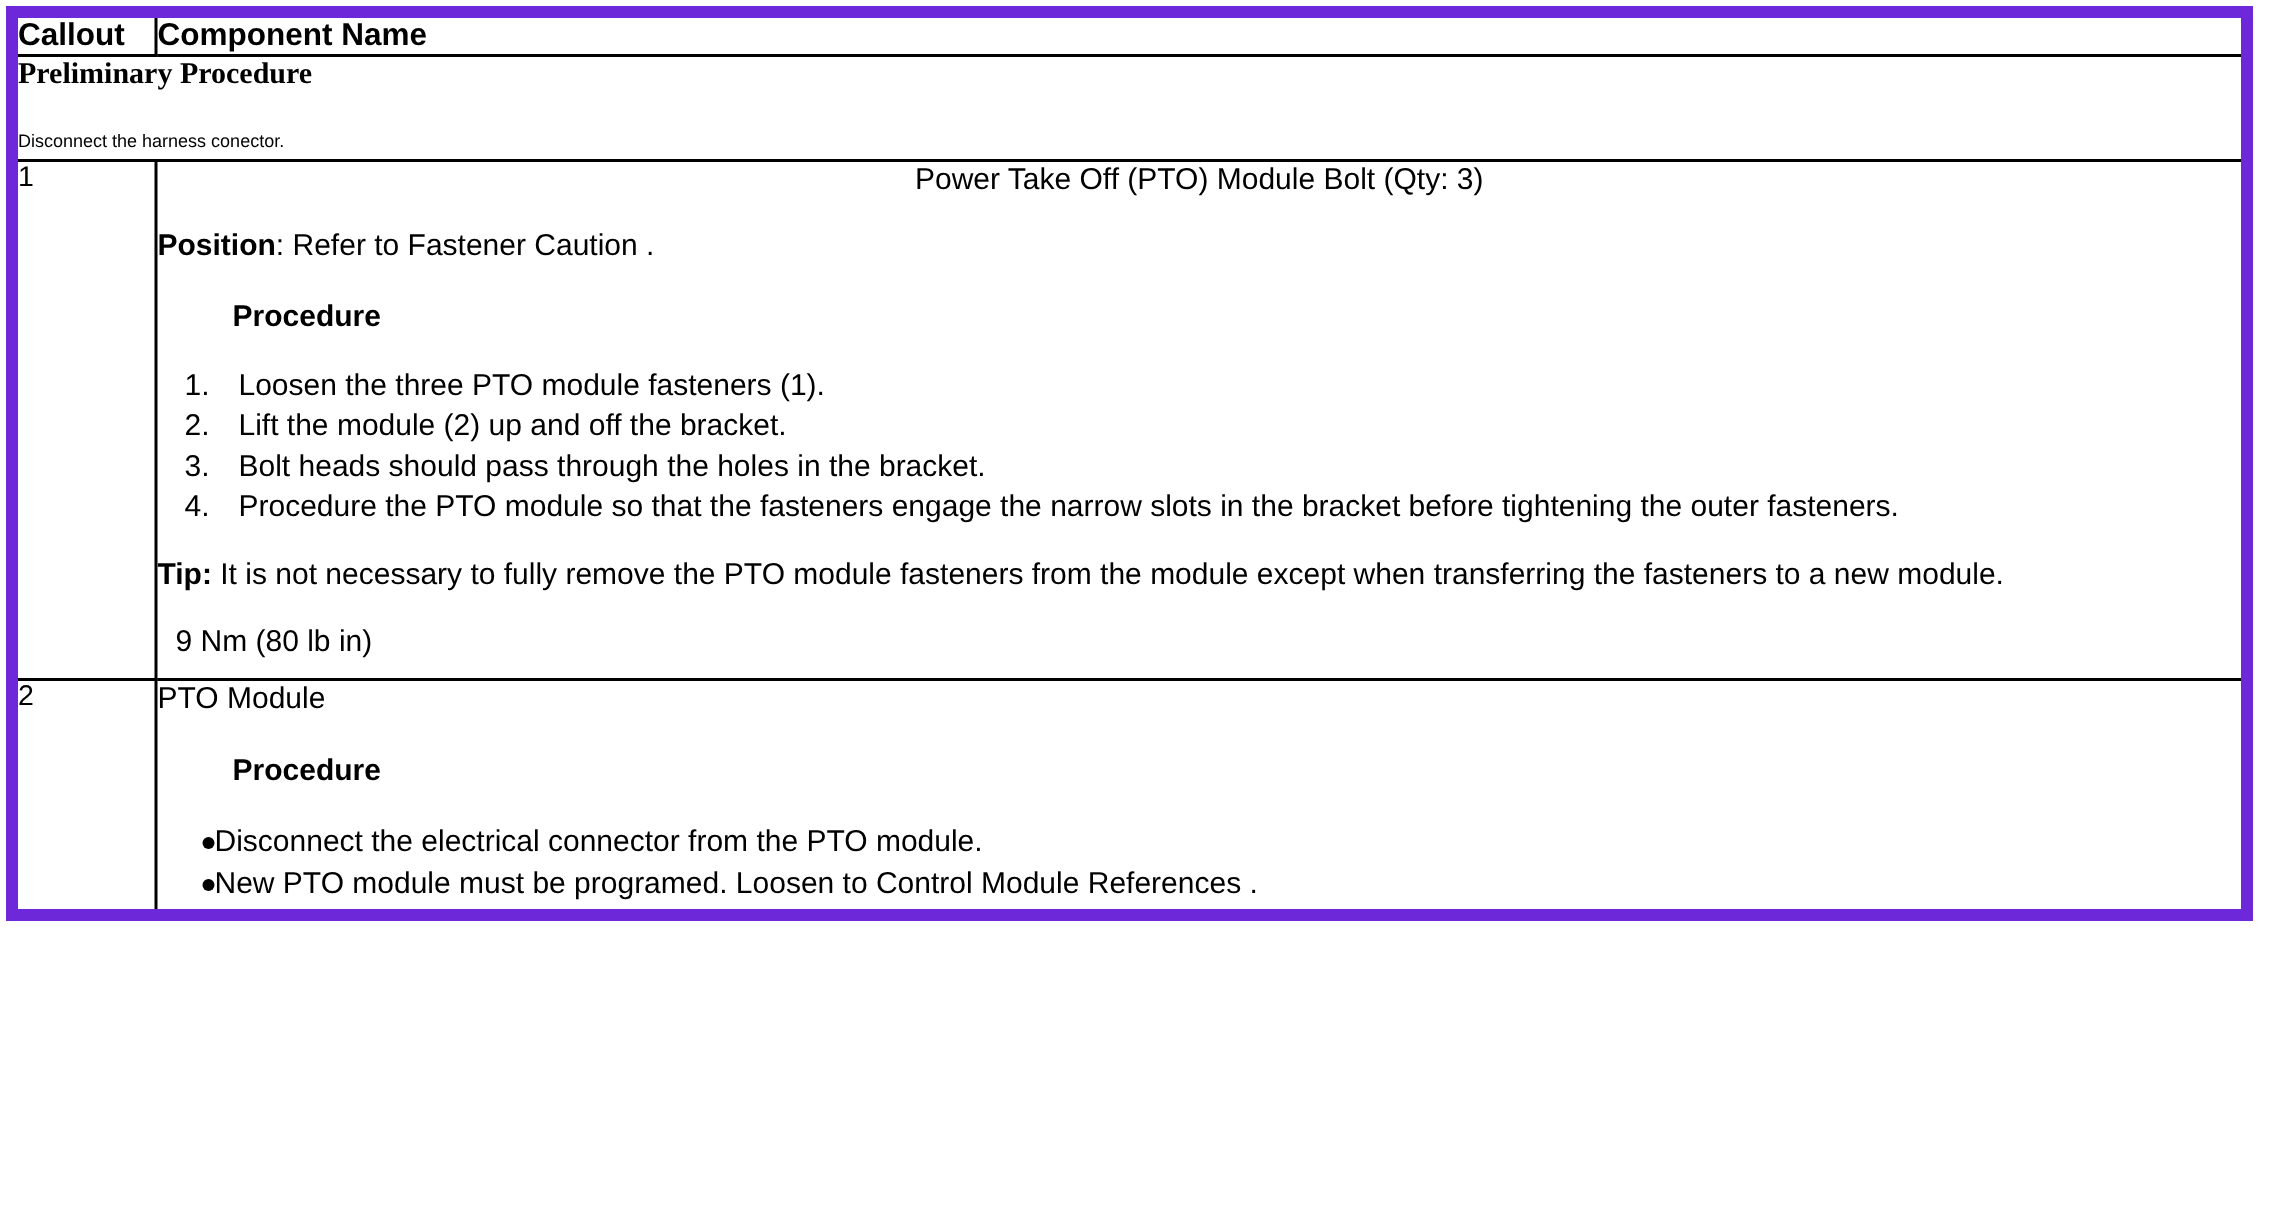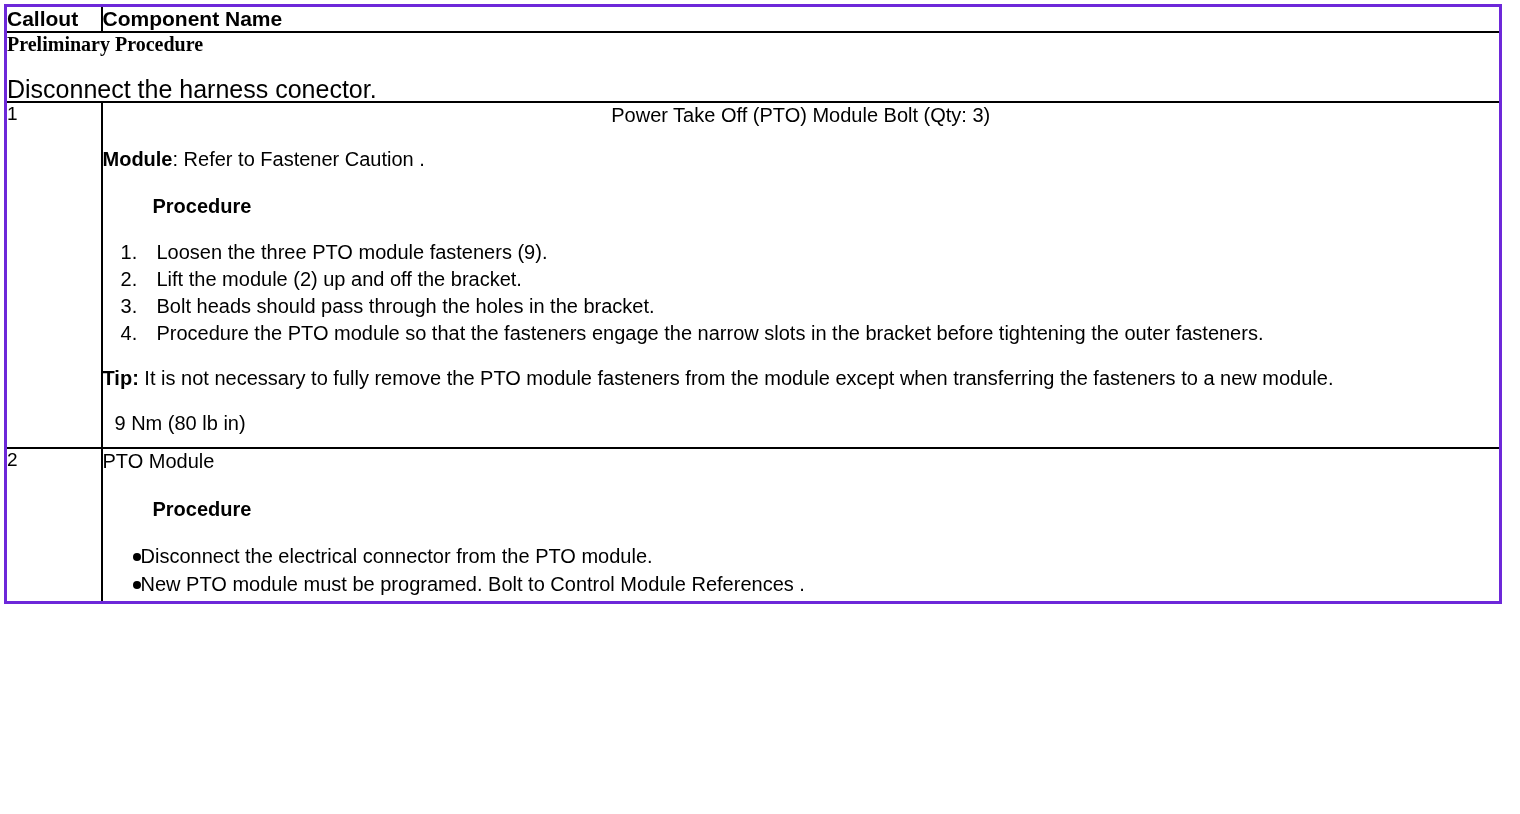--- a/index.html
+++ b/index.html
@@ -24,21 +24,21 @@
   }
 
   
   .comp-table {
     position: absolute;
     left: 4px;
     top: 4px;
     width: 1498px;
     border-collapse: collapse;
     table-layout: fixed;
-    border: 3px solid #6d28d9;
+    border: 8px solid #6d28d9;
   }
   .comp-table td,
   .comp-table th {
     border: 2px solid #000000;
     vertical-align: top;
     padding: 0;
     text-align: left;
   }
 
   
@@ -61,21 +61,21 @@
     padding: 10px 8px 12px 8px;
   }
   .prelim-title {
     font-weight: bold;
     font-size: 20px;
     line-height: 23px;
     margin: 0 0 22px 0;
     font-family: Liberation Serif, serif;
   }
   .prelim-text {
-    font-size: 25px;
+    font-size: 12px;
     line-height: 23px;
     margin: 0;
   }
 
   
   .callout-cell {
     vertical-align: middle;
     text-align: center;
     font-size: 19px;
     line-height: 22px;
@@ -202,26 +202,26 @@
           <p class="prelim-text">Disconnect the harness conector.</p>
         </td>
       </tr>
 
       <tr>
         <td class="callout-cell">1</td>
         <td class="body-cell">
 
           <p class="comp-line">Power Take Off (PTO) Module Bolt (Qty: 3)</p>
 
-          <p class="caution-line"><b>Module</b><span>: Refer to Fastener Caution .</span></p>
+          <p class="caution-line"><b>Position</b><span>: Refer to Fastener Caution .</span></p>
 
           <p class="proc-heading">Procedure</p>
 
           <ol class="steps">
-            <li>Loosen the three PTO module fasteners (9).</li>
+            <li>Loosen the three PTO module fasteners (1).</li>
             <li>Lift the module (2) up and off the bracket.</li>
             <li>Bolt heads should pass through the holes in the bracket.</li>
             <li>Procedure the PTO module so that the fasteners engage the narrow slots in the bracket before tightening the outer fasteners.</li>
           </ol>
 
           <p class="tip-line"><b>Tip:</b><span> It is not necessary to fully remove the PTO module fasteners from the module except when transferring the fasteners to a new module.</span></p>
 
           <p class="torque-line">9 Nm (80 lb in)</p>
         </td>
       </tr>
@@ -229,21 +229,21 @@
       <tr>
         <td class="callout-cell">2</td>
         <td class="body-cell">
 
           <p class="row2-title">PTO Module</p>
 
           <p class="proc-heading">Procedure</p>
 
           <ul class="bullets">
             <li>Disconnect the electrical connector from the PTO module.</li>
-            <li>New PTO module must be programed. Bolt to Control Module References .</li>
+            <li>New PTO module must be programed. Loosen to Control Module References .</li>
           </ul>
         </td>
       </tr>
 
     </tbody>
   </table>
 
 </div>
 
 </body></html>

